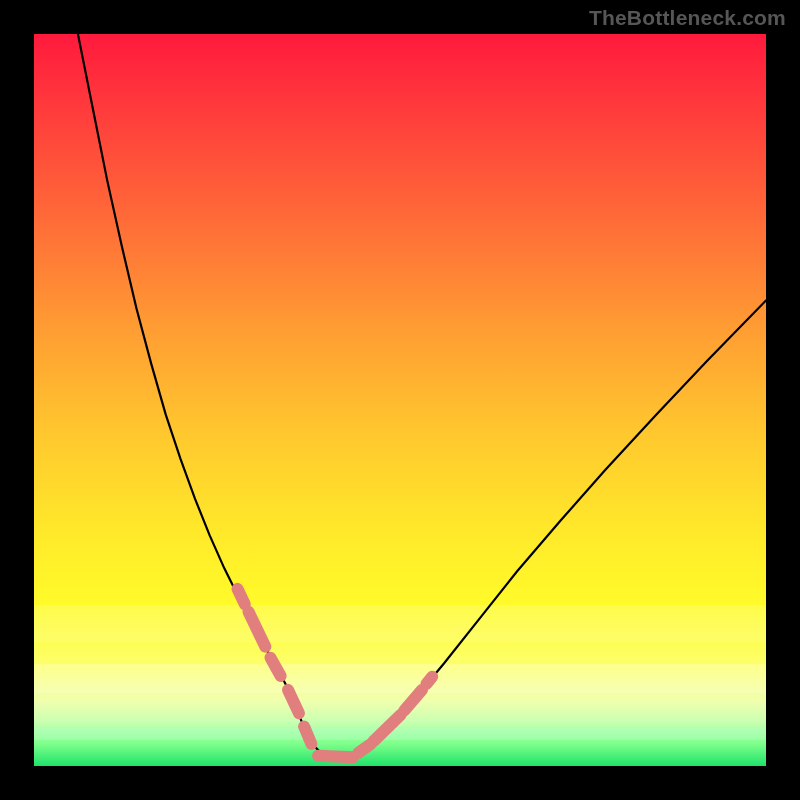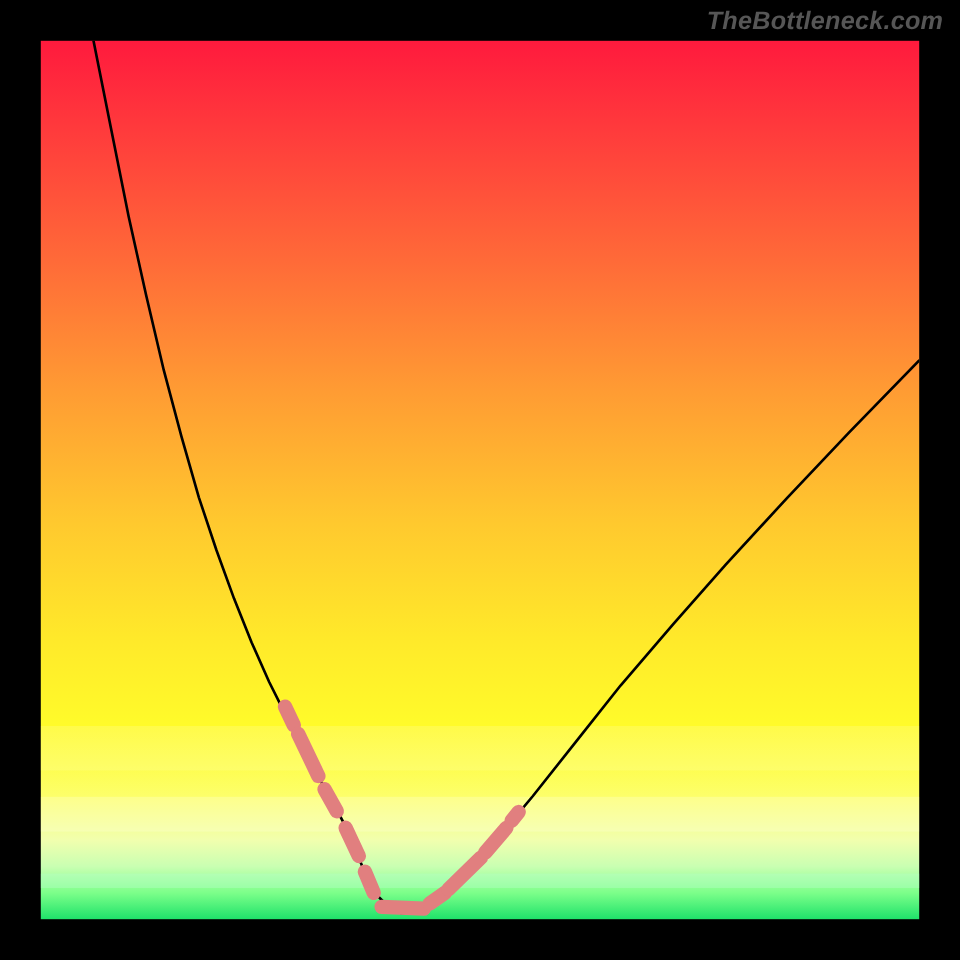--- a/index.html
+++ b/index.html
@@ -55,21 +55,20 @@
     height: 100%;
   }
   .attrib {
     position: absolute;
     top: 6px;
     right: 14px;
     color: #565656;
     font-size: 21px;
     font-weight: 600;
     letter-spacing: 0.2px;
-    font-style: italic;
   }
 </style>
 </head>
 <body>
 
 <div class="frame">
   <div class="plot">
     <div class="wash-band wash1"></div>
     <div class="wash-band wash2"></div>
     <div class="wash-band wash4"></div>

